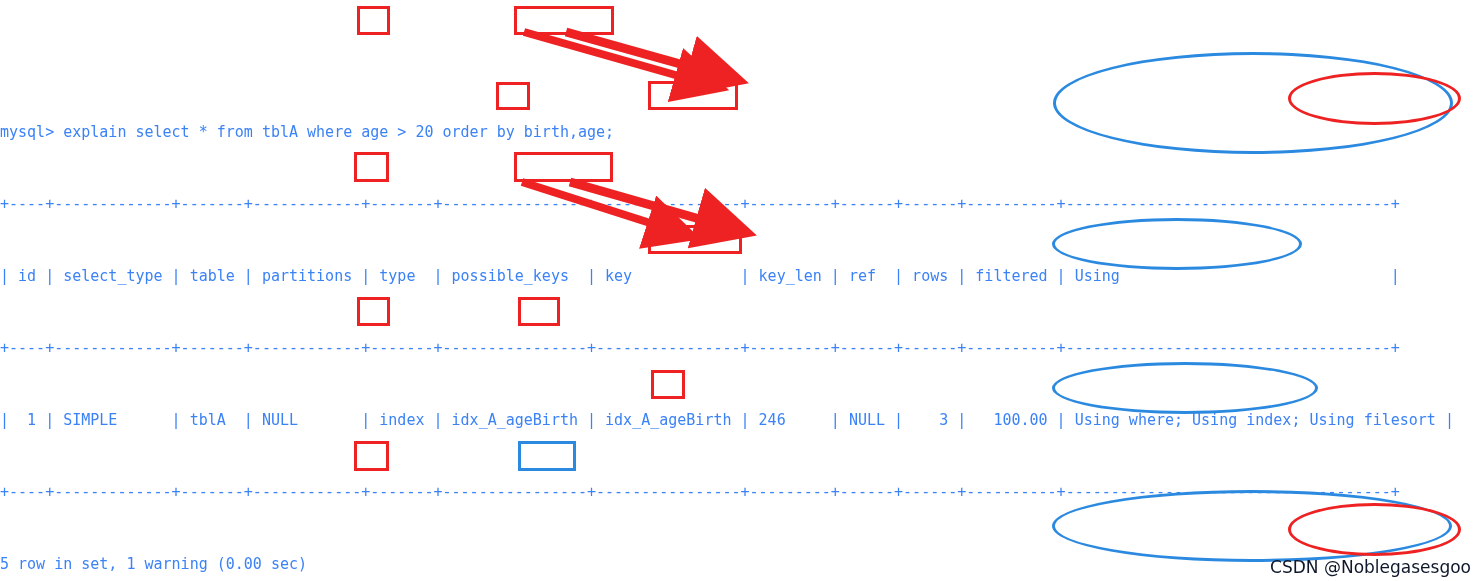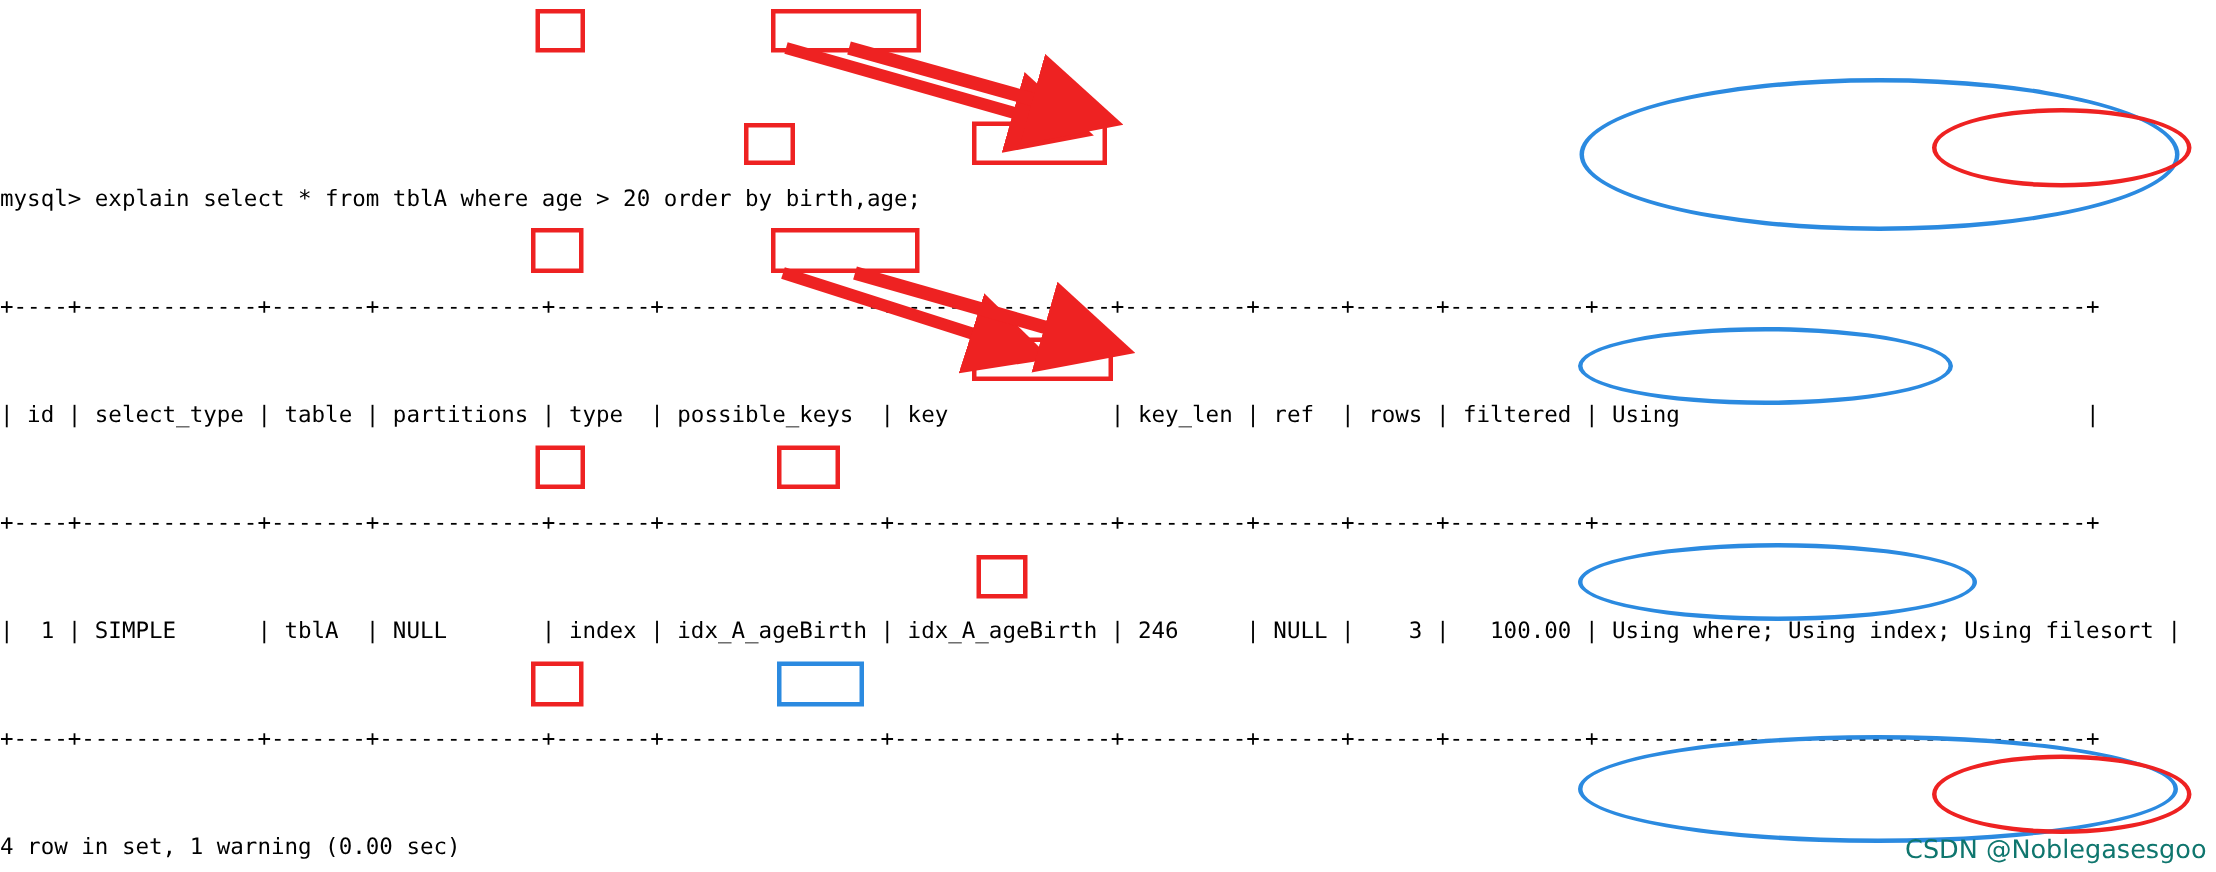--- a/index.html
+++ b/index.html
@@ -15,21 +15,21 @@
   }
   #console {
     position: absolute;
     left: 0px;
     top: 0px;
     width: 1466px;
     height: 581px;
     font-family: "DejaVu Sans Mono", "Liberation Mono", monospace;
     font-size: 15px;
     line-height: 24px;
-    color: #000000;
+    color: #3b82f6;
     white-space: pre;
     letter-spacing: 0px;
     z-index: 1;
   }
   .blk { margin: 0; padding: 0; }
   .line { height: 24px; white-space: pre; }
 
   
   #overlay {
     position: absolute;
@@ -54,38 +54,38 @@
   }
   .ellipse.blue { border: 3.5px solid #2b8ae0; }
   .ellipse.red { border: 3.5px solid #ee2222; }
 
   #watermark {
     position: absolute;
     right: 6px;
     bottom: 4px;
     font-family: "DejaVu Sans", "Liberation Sans", sans-serif;
     font-size: 17px;
-    color: #0f766e;
+    color: #0f172a;
     z-index: 4;
     white-space: pre;
   }
 </style>
 </head>
 <body>
 
 <div id="console">
 
   <div class="blk">
     <div class="line">mysql&gt; explain select * from tblA where age &gt; 20 order by birth,age;</div>
     <div class="line">+----+-------------+-------+------------+-------+----------------+----------------+---------+------+------+----------+------------------------------------+</div>
     <div class="line">| id | select_type | table | partitions | type  | possible_keys  | key            | key_len | ref  | rows | filtered | Using                              |</div>
     <div class="line">+----+-------------+-------+------------+-------+----------------+----------------+---------+------+------+----------+------------------------------------+</div>
     <div class="line">|  1 | SIMPLE      | tblA  | NULL       | index | idx_A_ageBirth | idx_A_ageBirth | 246     | NULL |    3 |   100.00 | Using where; Using index; Using filesort |</div>
     <div class="line">+----+-------------+-------+------------+-------+----------------+----------------+---------+------+------+----------+------------------------------------+</div>
-    <div class="line">4 row in set, 1 warning (0.00 sec)</div>
+    <div class="line">5 row in set, 1 warning (0.00 sec)</div>
     
   </div>
 
   
 
   
 
   
 
 </div>

